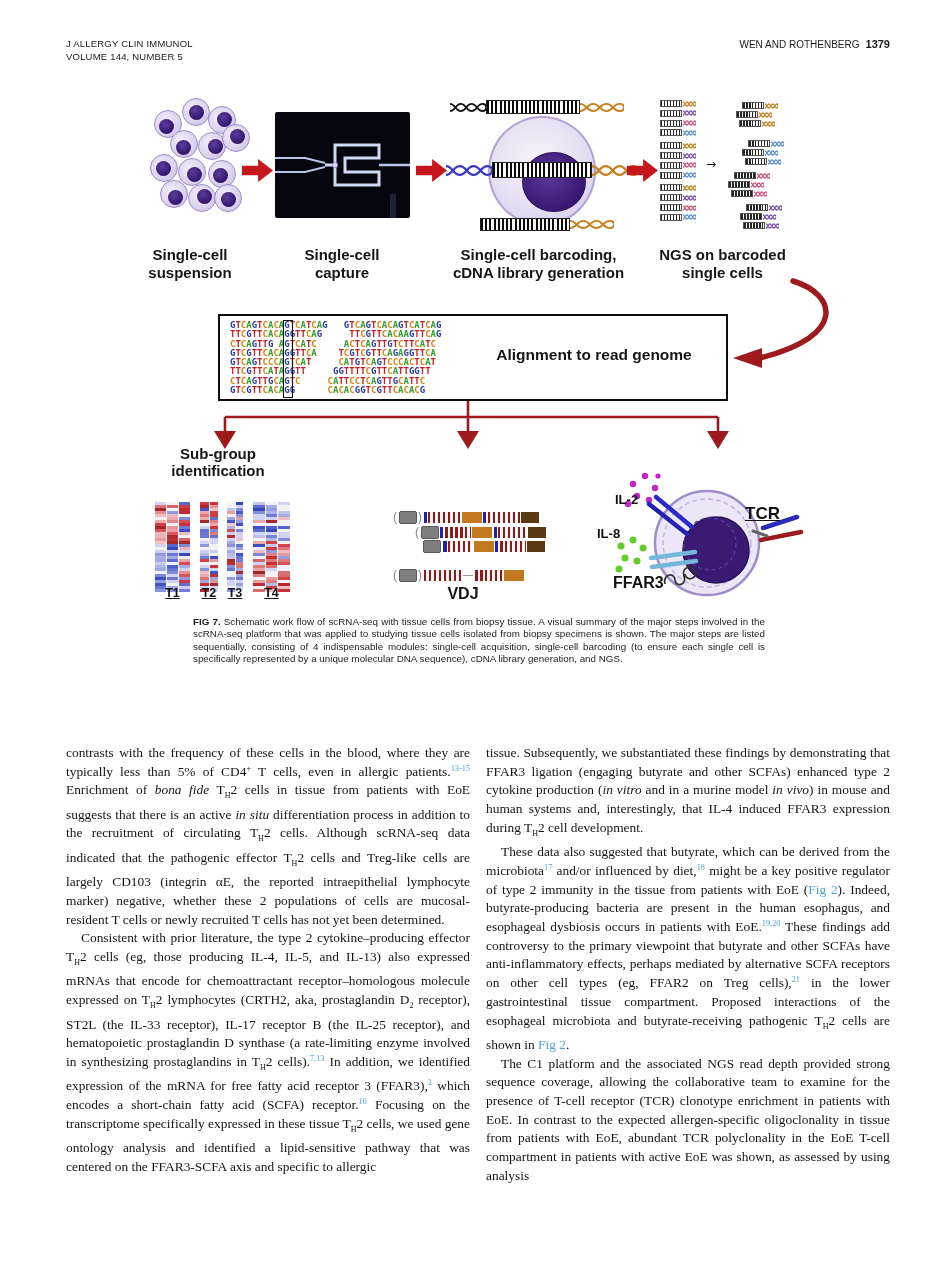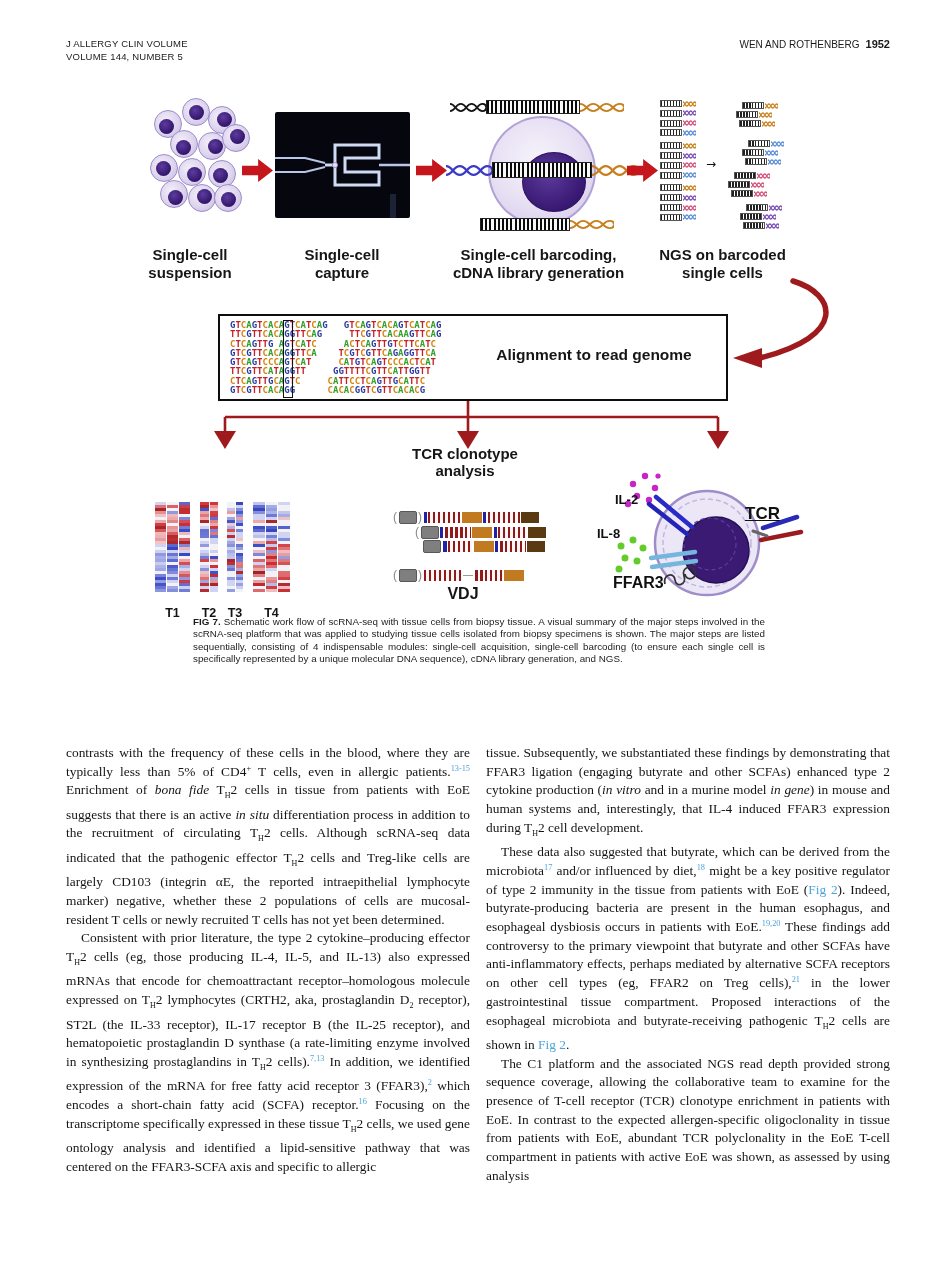--- a/index.html
+++ b/index.html
@@ -37,21 +37,21 @@
          background:repeating-linear-gradient(90deg,#222 0 1.5px,#fff 1.5px 3px);}
   #ngs-arrow{position:absolute;left:48px;top:57px;font:12px "DejaVu Sans",sans-serif;color:#111;}
   
   #align-box{position:absolute;left:218px;top:226px;width:510px;height:87px;border:2.5px solid #0d0d0d;background:#fff;box-sizing:border-box;}
   .seq{position:absolute;left:10px;top:5px;font:bold 9px/9.3px "DejaVu Sans Mono",monospace;white-space:pre;}
   .seq-hl{position:absolute;left:calc(10ch - 1px);top:-1px;width:calc(1ch + 2px);height:76px;border:1.4px solid #111;}
   .align-label{position:absolute;left:245px;top:30px;width:258px;text-align:center;font:bold 15.5px "Liberation Sans",sans-serif;color:#161616;}
   
   #heatmaps{position:absolute;left:155px;top:414px;width:140px;height:108px;}
   .hm-col{position:absolute;top:0;}
-  .hm-label{position:absolute;top:104px;transform:translateX(-50%);font:bold 12.5px "Liberation Sans",sans-serif;}
+  .hm-label{position:absolute;top:84px;transform:translateX(-50%);font:bold 12.5px "Liberation Sans",sans-serif;text-decoration:underline;}
   
   #vdj{position:absolute;left:393px;top:417px;width:160px;height:105px;font-family:"Liberation Sans",sans-serif;}
   .vrow{position:absolute;display:flex;align-items:center;gap:1.5px;}
   .paren{color:#888;font-size:12px;line-height:11px;}
   .gbox{width:16px;height:11px;background:#7f7f7f;border:1px solid #575757;border-radius:2px;}
   .bseg{width:3px;height:11px;background:#2020a8;}
   .stripes{height:11px;background:repeating-linear-gradient(90deg,#8f1a1a 0 2.5px,#fdf6f6 2.5px 5px);}
   .obox{width:20px;height:11px;background:#c17a1f;}
   .brbox{width:18px;height:11px;background:#5a3a12;}
   .linegap{width:10px;height:1.5px;background:#999;}
@@ -72,25 +72,25 @@
   sup.ref{color:#4ea3d8;}
   .fig-link{color:#4ea3d8;}
   svg{display:block;}
 </style>
 </head>
 <body>
 
 <div class="page">
 
   <div class="hdr-left">
-    <div>J ALLERGY CLIN VOLUME</div>
+    <div>J ALLERGY CLIN IMMUNOL</div>
     <div>VOLUME 144, NUMBER 5</div>
   </div>
   <div class="hdr-right">
-    <span>WEN AND ROTHENBERG</span><b>1952</b>
+    <span>WEN AND ROTHENBERG</span><b>1379</b>
   </div>
 
   <div class="figure" style="--arrow: #c4161c;">
 
     <div id="panel-suspension">
         <div class="scell" style="left: 34px; top: 0px;">
           <div class="snuc" style="left: 6px; top: 6px;"></div>
         </div>
         <div class="scell" style="left: 6px; top: 12px;">
           <div class="snuc" style="left: 4px; top: 8px;"></div>
@@ -420,21 +420,21 @@
       <polygon class="connf" points="214,343 236,343 225,361" fill="#9e1a1c"></polygon>
       <polygon class="connf" points="457,343 479,343 468,361" fill="#9e1a1c"></polygon>
       <polygon class="connf" points="707,343 729,343 718,361" fill="#9e1a1c"></polygon>
     </svg>
 
     <div id="align-box">
       <div class="seq" id="seq-lines"><div class="seq-hl"></div><div><span style="color: rgb(43, 58, 158);">G</span><span style="color: rgb(194, 33, 39);">T</span><span style="color: rgb(214, 132, 16);">C</span><span style="color: rgb(51, 160, 44);">A</span><span style="color: rgb(43, 58, 158);">G</span><span style="color: rgb(194, 33, 39);">T</span><span style="color: rgb(214, 132, 16);">C</span><span style="color: rgb(51, 160, 44);">A</span><span style="color: rgb(214, 132, 16);">C</span><span style="color: rgb(51, 160, 44);">A</span><span style="color: rgb(43, 58, 158);">G</span><span style="color: rgb(194, 33, 39);">T</span><span style="color: rgb(214, 132, 16);">C</span><span style="color: rgb(51, 160, 44);">A</span><span style="color: rgb(194, 33, 39);">T</span><span style="color: rgb(214, 132, 16);">C</span><span style="color: rgb(51, 160, 44);">A</span><span style="color: rgb(43, 58, 158);">G</span><span> </span><span> </span><span> </span><span style="color: rgb(43, 58, 158);">G</span><span style="color: rgb(194, 33, 39);">T</span><span style="color: rgb(214, 132, 16);">C</span><span style="color: rgb(51, 160, 44);">A</span><span style="color: rgb(43, 58, 158);">G</span><span style="color: rgb(194, 33, 39);">T</span><span style="color: rgb(214, 132, 16);">C</span><span style="color: rgb(51, 160, 44);">A</span><span style="color: rgb(214, 132, 16);">C</span><span style="color: rgb(51, 160, 44);">A</span><span style="color: rgb(43, 58, 158);">G</span><span style="color: rgb(194, 33, 39);">T</span><span style="color: rgb(214, 132, 16);">C</span><span style="color: rgb(51, 160, 44);">A</span><span style="color: rgb(194, 33, 39);">T</span><span style="color: rgb(214, 132, 16);">C</span><span style="color: rgb(51, 160, 44);">A</span><span style="color: rgb(43, 58, 158);">G</span></div><div><span style="color: rgb(194, 33, 39);">T</span><span style="color: rgb(194, 33, 39);">T</span><span style="color: rgb(214, 132, 16);">C</span><span style="color: rgb(43, 58, 158);">G</span><span style="color: rgb(194, 33, 39);">T</span><span style="color: rgb(194, 33, 39);">T</span><span style="color: rgb(214, 132, 16);">C</span><span style="color: rgb(51, 160, 44);">A</span><span style="color: rgb(214, 132, 16);">C</span><span style="color: rgb(51, 160, 44);">A</span><span style="color: rgb(43, 58, 158);">G</span><span style="color: rgb(43, 58, 158);">G</span><span style="color: rgb(194, 33, 39);">T</span><span style="color: rgb(194, 33, 39);">T</span><span style="color: rgb(214, 132, 16);">C</span><span style="color: rgb(51, 160, 44);">A</span><span style="color: rgb(43, 58, 158);">G</span><span> </span><span> </span><span> </span><span> </span><span> </span><span style="color: rgb(194, 33, 39);">T</span><span style="color: rgb(194, 33, 39);">T</span><span style="color: rgb(214, 132, 16);">C</span><span style="color: rgb(43, 58, 158);">G</span><span style="color: rgb(194, 33, 39);">T</span><span style="color: rgb(194, 33, 39);">T</span><span style="color: rgb(214, 132, 16);">C</span><span style="color: rgb(51, 160, 44);">A</span><span style="color: rgb(214, 132, 16);">C</span><span style="color: rgb(51, 160, 44);">A</span><span style="color: rgb(51, 160, 44);">A</span><span style="color: rgb(43, 58, 158);">G</span><span style="color: rgb(194, 33, 39);">T</span><span style="color: rgb(194, 33, 39);">T</span><span style="color: rgb(214, 132, 16);">C</span><span style="color: rgb(51, 160, 44);">A</span><span style="color: rgb(43, 58, 158);">G</span></div><div><span style="color: rgb(214, 132, 16);">C</span><span style="color: rgb(194, 33, 39);">T</span><span style="color: rgb(214, 132, 16);">C</span><span style="color: rgb(51, 160, 44);">A</span><span style="color: rgb(43, 58, 158);">G</span><span style="color: rgb(194, 33, 39);">T</span><span style="color: rgb(194, 33, 39);">T</span><span style="color: rgb(43, 58, 158);">G</span><span> </span><span style="color: rgb(51, 160, 44);">A</span><span style="color: rgb(43, 58, 158);">G</span><span style="color: rgb(194, 33, 39);">T</span><span style="color: rgb(214, 132, 16);">C</span><span style="color: rgb(51, 160, 44);">A</span><span style="color: rgb(194, 33, 39);">T</span><span style="color: rgb(214, 132, 16);">C</span><span> </span><span> </span><span> </span><span> </span><span> </span><span style="color: rgb(51, 160, 44);">A</span><span style="color: rgb(214, 132, 16);">C</span><span style="color: rgb(194, 33, 39);">T</span><span style="color: rgb(214, 132, 16);">C</span><span style="color: rgb(51, 160, 44);">A</span><span style="color: rgb(43, 58, 158);">G</span><span style="color: rgb(194, 33, 39);">T</span><span style="color: rgb(194, 33, 39);">T</span><span style="color: rgb(43, 58, 158);">G</span><span style="color: rgb(194, 33, 39);">T</span><span style="color: rgb(214, 132, 16);">C</span><span style="color: rgb(194, 33, 39);">T</span><span style="color: rgb(194, 33, 39);">T</span><span style="color: rgb(214, 132, 16);">C</span><span style="color: rgb(51, 160, 44);">A</span><span style="color: rgb(194, 33, 39);">T</span><span style="color: rgb(214, 132, 16);">C</span></div><div><span style="color: rgb(43, 58, 158);">G</span><span style="color: rgb(194, 33, 39);">T</span><span style="color: rgb(214, 132, 16);">C</span><span style="color: rgb(43, 58, 158);">G</span><span style="color: rgb(194, 33, 39);">T</span><span style="color: rgb(194, 33, 39);">T</span><span style="color: rgb(214, 132, 16);">C</span><span style="color: rgb(51, 160, 44);">A</span><span style="color: rgb(214, 132, 16);">C</span><span style="color: rgb(51, 160, 44);">A</span><span style="color: rgb(43, 58, 158);">G</span><span style="color: rgb(43, 58, 158);">G</span><span style="color: rgb(194, 33, 39);">T</span><span style="color: rgb(194, 33, 39);">T</span><span style="color: rgb(214, 132, 16);">C</span><span style="color: rgb(51, 160, 44);">A</span><span> </span><span> </span><span> </span><span> </span><span style="color: rgb(194, 33, 39);">T</span><span style="color: rgb(214, 132, 16);">C</span><span style="color: rgb(43, 58, 158);">G</span><span style="color: rgb(194, 33, 39);">T</span><span style="color: rgb(214, 132, 16);">C</span><span style="color: rgb(43, 58, 158);">G</span><span style="color: rgb(194, 33, 39);">T</span><span style="color: rgb(194, 33, 39);">T</span><span style="color: rgb(214, 132, 16);">C</span><span style="color: rgb(51, 160, 44);">A</span><span style="color: rgb(43, 58, 158);">G</span><span style="color: rgb(51, 160, 44);">A</span><span style="color: rgb(43, 58, 158);">G</span><span style="color: rgb(43, 58, 158);">G</span><span style="color: rgb(194, 33, 39);">T</span><span style="color: rgb(194, 33, 39);">T</span><span style="color: rgb(214, 132, 16);">C</span><span style="color: rgb(51, 160, 44);">A</span></div><div><span style="color: rgb(43, 58, 158);">G</span><span style="color: rgb(194, 33, 39);">T</span><span style="color: rgb(214, 132, 16);">C</span><span style="color: rgb(51, 160, 44);">A</span><span style="color: rgb(43, 58, 158);">G</span><span style="color: rgb(194, 33, 39);">T</span><span style="color: rgb(214, 132, 16);">C</span><span style="color: rgb(214, 132, 16);">C</span><span style="color: rgb(214, 132, 16);">C</span><span style="color: rgb(51, 160, 44);">A</span><span style="color: rgb(43, 58, 158);">G</span><span style="color: rgb(194, 33, 39);">T</span><span style="color: rgb(214, 132, 16);">C</span><span style="color: rgb(51, 160, 44);">A</span><span style="color: rgb(194, 33, 39);">T</span><span> </span><span> </span><span> </span><span> </span><span> </span><span style="color: rgb(214, 132, 16);">C</span><span style="color: rgb(51, 160, 44);">A</span><span style="color: rgb(194, 33, 39);">T</span><span style="color: rgb(43, 58, 158);">G</span><span style="color: rgb(194, 33, 39);">T</span><span style="color: rgb(214, 132, 16);">C</span><span style="color: rgb(51, 160, 44);">A</span><span style="color: rgb(43, 58, 158);">G</span><span style="color: rgb(194, 33, 39);">T</span><span style="color: rgb(214, 132, 16);">C</span><span style="color: rgb(214, 132, 16);">C</span><span style="color: rgb(214, 132, 16);">C</span><span style="color: rgb(51, 160, 44);">A</span><span style="color: rgb(214, 132, 16);">C</span><span style="color: rgb(194, 33, 39);">T</span><span style="color: rgb(214, 132, 16);">C</span><span style="color: rgb(51, 160, 44);">A</span><span style="color: rgb(194, 33, 39);">T</span></div><div><span style="color: rgb(194, 33, 39);">T</span><span style="color: rgb(194, 33, 39);">T</span><span style="color: rgb(214, 132, 16);">C</span><span style="color: rgb(43, 58, 158);">G</span><span style="color: rgb(194, 33, 39);">T</span><span style="color: rgb(194, 33, 39);">T</span><span style="color: rgb(214, 132, 16);">C</span><span style="color: rgb(51, 160, 44);">A</span><span style="color: rgb(194, 33, 39);">T</span><span style="color: rgb(51, 160, 44);">A</span><span style="color: rgb(43, 58, 158);">G</span><span style="color: rgb(43, 58, 158);">G</span><span style="color: rgb(194, 33, 39);">T</span><span style="color: rgb(194, 33, 39);">T</span><span> </span><span> </span><span> </span><span> </span><span> </span><span style="color: rgb(43, 58, 158);">G</span><span style="color: rgb(43, 58, 158);">G</span><span style="color: rgb(194, 33, 39);">T</span><span style="color: rgb(194, 33, 39);">T</span><span style="color: rgb(194, 33, 39);">T</span><span style="color: rgb(194, 33, 39);">T</span><span style="color: rgb(214, 132, 16);">C</span><span style="color: rgb(43, 58, 158);">G</span><span style="color: rgb(194, 33, 39);">T</span><span style="color: rgb(194, 33, 39);">T</span><span style="color: rgb(214, 132, 16);">C</span><span style="color: rgb(51, 160, 44);">A</span><span style="color: rgb(194, 33, 39);">T</span><span style="color: rgb(194, 33, 39);">T</span><span style="color: rgb(43, 58, 158);">G</span><span style="color: rgb(43, 58, 158);">G</span><span style="color: rgb(194, 33, 39);">T</span><span style="color: rgb(194, 33, 39);">T</span></div><div><span style="color: rgb(214, 132, 16);">C</span><span style="color: rgb(194, 33, 39);">T</span><span style="color: rgb(214, 132, 16);">C</span><span style="color: rgb(51, 160, 44);">A</span><span style="color: rgb(43, 58, 158);">G</span><span style="color: rgb(194, 33, 39);">T</span><span style="color: rgb(194, 33, 39);">T</span><span style="color: rgb(43, 58, 158);">G</span><span style="color: rgb(214, 132, 16);">C</span><span style="color: rgb(51, 160, 44);">A</span><span style="color: rgb(43, 58, 158);">G</span><span style="color: rgb(194, 33, 39);">T</span><span style="color: rgb(214, 132, 16);">C</span><span> </span><span> </span><span> </span><span> </span><span> </span><span style="color: rgb(214, 132, 16);">C</span><span style="color: rgb(51, 160, 44);">A</span><span style="color: rgb(194, 33, 39);">T</span><span style="color: rgb(194, 33, 39);">T</span><span style="color: rgb(214, 132, 16);">C</span><span style="color: rgb(214, 132, 16);">C</span><span style="color: rgb(194, 33, 39);">T</span><span style="color: rgb(214, 132, 16);">C</span><span style="color: rgb(51, 160, 44);">A</span><span style="color: rgb(43, 58, 158);">G</span><span style="color: rgb(194, 33, 39);">T</span><span style="color: rgb(194, 33, 39);">T</span><span style="color: rgb(43, 58, 158);">G</span><span style="color: rgb(214, 132, 16);">C</span><span style="color: rgb(51, 160, 44);">A</span><span style="color: rgb(194, 33, 39);">T</span><span style="color: rgb(194, 33, 39);">T</span><span style="color: rgb(214, 132, 16);">C</span></div><div><span style="color: rgb(43, 58, 158);">G</span><span style="color: rgb(194, 33, 39);">T</span><span style="color: rgb(214, 132, 16);">C</span><span style="color: rgb(43, 58, 158);">G</span><span style="color: rgb(194, 33, 39);">T</span><span style="color: rgb(194, 33, 39);">T</span><span style="color: rgb(214, 132, 16);">C</span><span style="color: rgb(51, 160, 44);">A</span><span style="color: rgb(214, 132, 16);">C</span><span style="color: rgb(51, 160, 44);">A</span><span style="color: rgb(43, 58, 158);">G</span><span style="color: rgb(43, 58, 158);">G</span><span> </span><span> </span><span> </span><span> </span><span> </span><span> </span><span style="color: rgb(214, 132, 16);">C</span><span style="color: rgb(51, 160, 44);">A</span><span style="color: rgb(214, 132, 16);">C</span><span style="color: rgb(51, 160, 44);">A</span><span style="color: rgb(214, 132, 16);">C</span><span style="color: rgb(43, 58, 158);">G</span><span style="color: rgb(43, 58, 158);">G</span><span style="color: rgb(194, 33, 39);">T</span><span style="color: rgb(214, 132, 16);">C</span><span style="color: rgb(43, 58, 158);">G</span><span style="color: rgb(194, 33, 39);">T</span><span style="color: rgb(194, 33, 39);">T</span><span style="color: rgb(214, 132, 16);">C</span><span style="color: rgb(51, 160, 44);">A</span><span style="color: rgb(214, 132, 16);">C</span><span style="color: rgb(51, 160, 44);">A</span><span style="color: rgb(214, 132, 16);">C</span><span style="color: rgb(43, 58, 158);">G</span></div></div>
       <div class="align-label">Alignment to read genome</div>
     </div>
 
-    <div class="branch-label" style="left:385px;width:160px;">TCR clonotype<br>analysis</div>
+    <div class="branch-label" style="left:138px;width:160px;">Sub-group<br>identification</div>
 
     <div id="heatmaps">
         <div class="hm-col" style="left: 0px; width: 11px;">
           <div style="height: 3px; background: rgb(208, 211, 241);"></div>
           <div style="height: 3px; background: rgb(222, 115, 118);"></div>
           <div style="height: 3px; background: rgb(165, 39, 43);"></div>
           <div style="height: 3px; background: rgb(229, 143, 146);"></div>
           <div style="height: 3px; background: rgb(240, 193, 195);"></div>
           <div style="height: 3px; background: rgb(242, 242, 246);"></div>
           <div style="height: 3px; background: rgb(235, 168, 170);"></div>
@@ -842,19 +842,19 @@
     <b>FIG 7.</b>
     <span>Schematic work flow of scRNA-seq with tissue cells from biopsy tissue. A visual summary of the major steps involved in the scRNA-seq platform that was applied to studying tissue cells isolated from biopsy specimens is shown. The major steps are listed sequentially, consisting of 4 indispensable modules: single-cell acquisition, single-cell barcoding (to ensure each single cell is specifically represented by a unique molecular DNA sequence), cDNA library generation, and NGS.</span>
   </div>
 
   <div class="body-cols">
     <div class="col" id="col-left">
         <p class="para">contrasts with the frequency of these cells in the blood, where they are typically less than 5% of CD4<sup>+</sup> T cells, even in allergic patients.<sup class="ref">13-15</sup> Enrichment of <i>bona fide</i> T<sub>H</sub>2 cells in tissue from patients with EoE suggests that there is an active <i>in situ</i> differentiation process in addition to the recruitment of circulating T<sub>H</sub>2 cells. Although scRNA-seq data indicated that the pathogenic effector T<sub>H</sub>2 cells and Treg-like cells are largely CD103 (integrin αE, the reported intraepithelial lymphocyte marker) negative, whether these 2 populations of cells are mucosal-resident T cells or newly recruited T cells has not yet been determined.</p>
         <p class="para indent">Consistent with prior literature, the type 2 cytokine–producing effector T<sub>H</sub>2 cells (eg, those producing IL-4, IL-5, and IL-13) also expressed mRNAs that encode for chemoattractant receptor–homologous molecule expressed on T<sub>H</sub>2 lymphocytes (CRTH2, aka, prostaglandin D<sub>2</sub> receptor), ST2L (the IL-33 receptor), IL-17 receptor B (the IL-25 receptor), and hematopoietic prostaglandin D synthase (a rate-limiting enzyme involved in synthesizing prostaglandins in T<sub>H</sub>2 cells).<sup class="ref">7,13</sup> In addition, we identified expression of the mRNA for free fatty acid receptor 3 (FFAR3),<sup class="ref">2</sup> which encodes a short-chain fatty acid (SCFA) receptor.<sup class="ref">16</sup> Focusing on the transcriptome specifically expressed in these tissue T<sub>H</sub>2 cells, we used gene ontology analysis and identified a lipid-sensitive pathway that was centered on the FFAR3-SCFA axis and specific to allergic</p>
       </div>
     <div class="col" id="col-right">
-        <p class="para">tissue. Subsequently, we substantiated these findings by demonstrating that FFAR3 ligation (engaging butyrate and other SCFAs) enhanced type 2 cytokine production (<i>in vitro</i> and in a murine model <i>in gene</i>) in mouse and human systems and, interestingly, that IL-4 induced FFAR3 expression during T<sub>H</sub>2 cell development.</p>
+        <p class="para">tissue. Subsequently, we substantiated these findings by demonstrating that FFAR3 ligation (engaging butyrate and other SCFAs) enhanced type 2 cytokine production (<i>in vitro</i> and in a murine model <i>in vivo</i>) in mouse and human systems and, interestingly, that IL-4 induced FFAR3 expression during T<sub>H</sub>2 cell development.</p>
         <p class="para indent">These data also suggested that butyrate, which can be derived from the microbiota<sup class="ref">17</sup> and/or influenced by diet,<sup class="ref">18</sup> might be a key positive regulator of type 2 immunity in the tissue from patients with EoE (<span class="fig-link">Fig 2</span>). Indeed, butyrate-producing bacteria are present in the human esophagus, and esophageal dysbiosis occurs in patients with EoE.<sup class="ref">19,20</sup> These findings add controversy to the primary viewpoint that butyrate and other SCFAs have anti-inflammatory effects, perhaps mediated by alternative SCFA receptors on other cell types (eg, FFAR2 on Treg cells),<sup class="ref">21</sup> in the lower gastrointestinal tissue compartment. Proposed interactions of the esophageal microbiota and butyrate-receiving pathogenic T<sub>H</sub>2 cells are shown in <span class="fig-link">Fig 2</span>.</p>
         <p class="para indent">The C1 platform and the associated NGS read depth provided strong sequence coverage, allowing the collaborative team to examine for the presence of T-cell receptor (TCR) clonotype enrichment in patients with EoE. In contrast to the expected allergen-specific oligoclonality in tissue from patients with EoE, abundant TCR polyclonality in the EoE T-cell compartment in patients with active EoE was shown, as assessed by using analysis</p>
       </div>
   </div>
 
 </div>
 
 </body></html>

